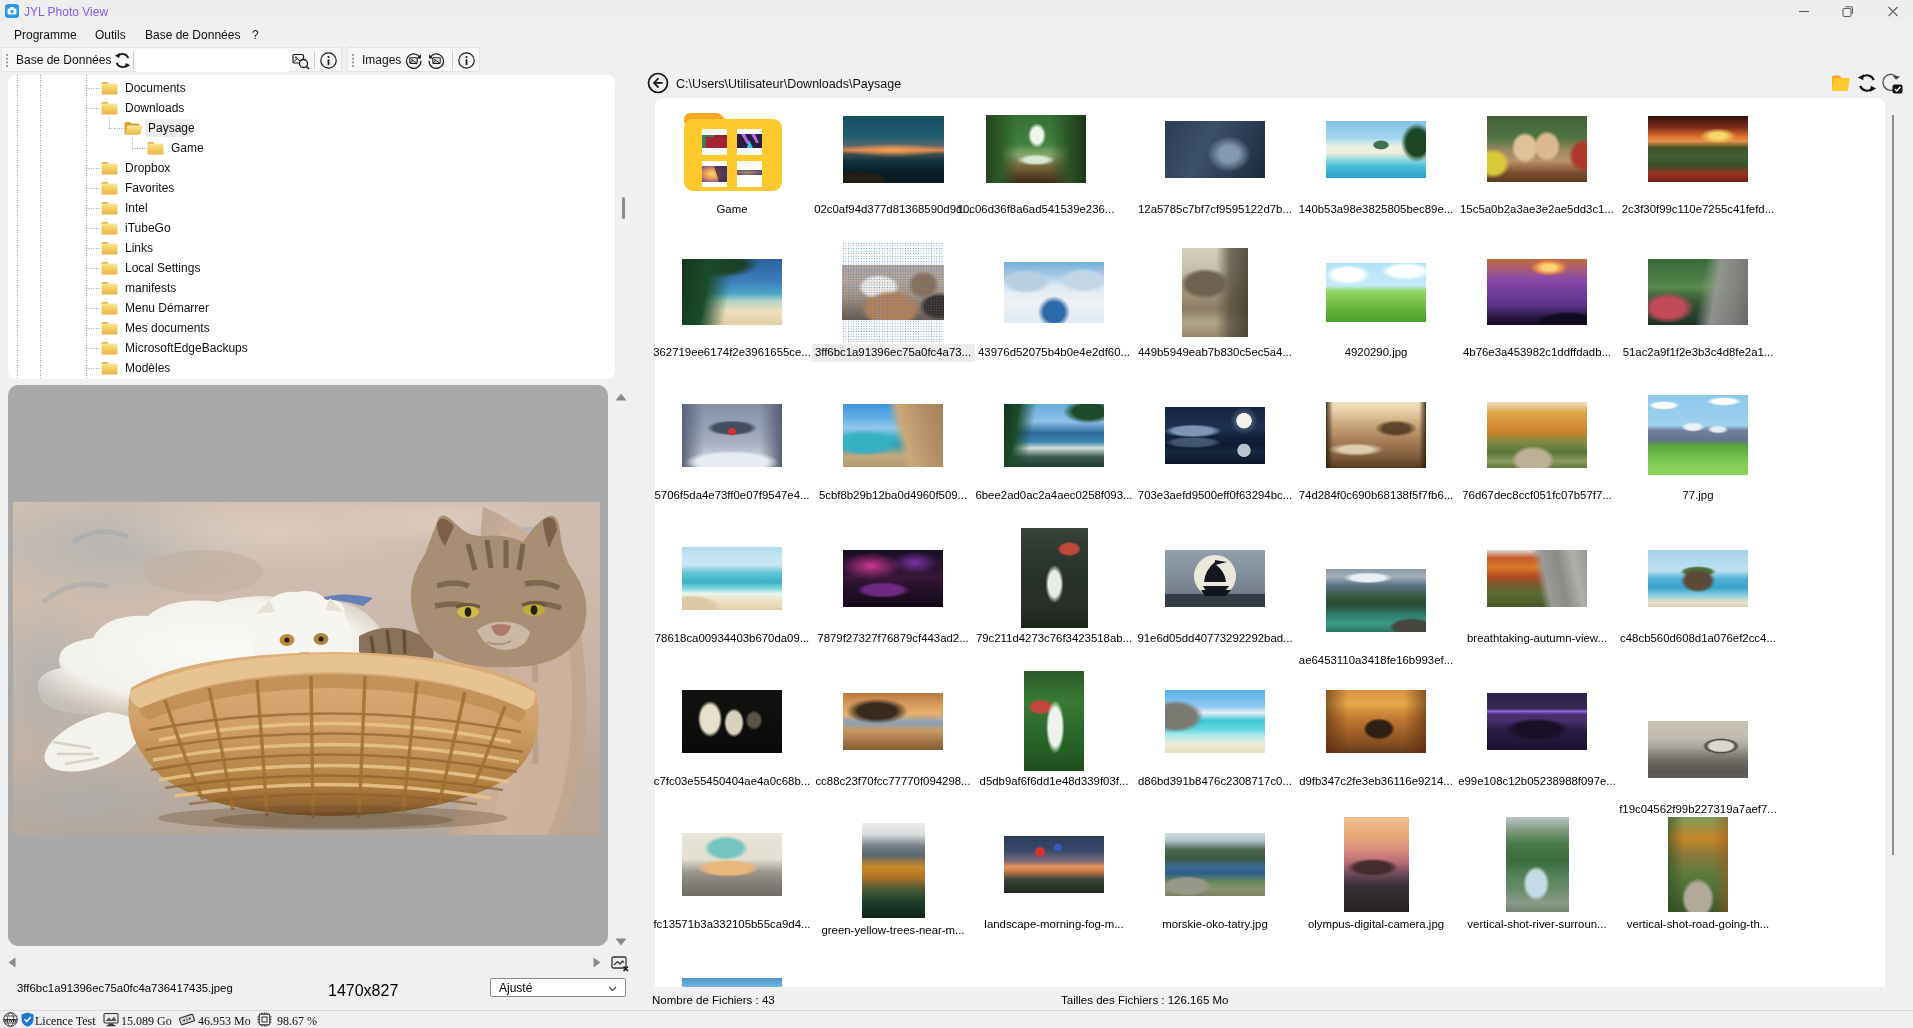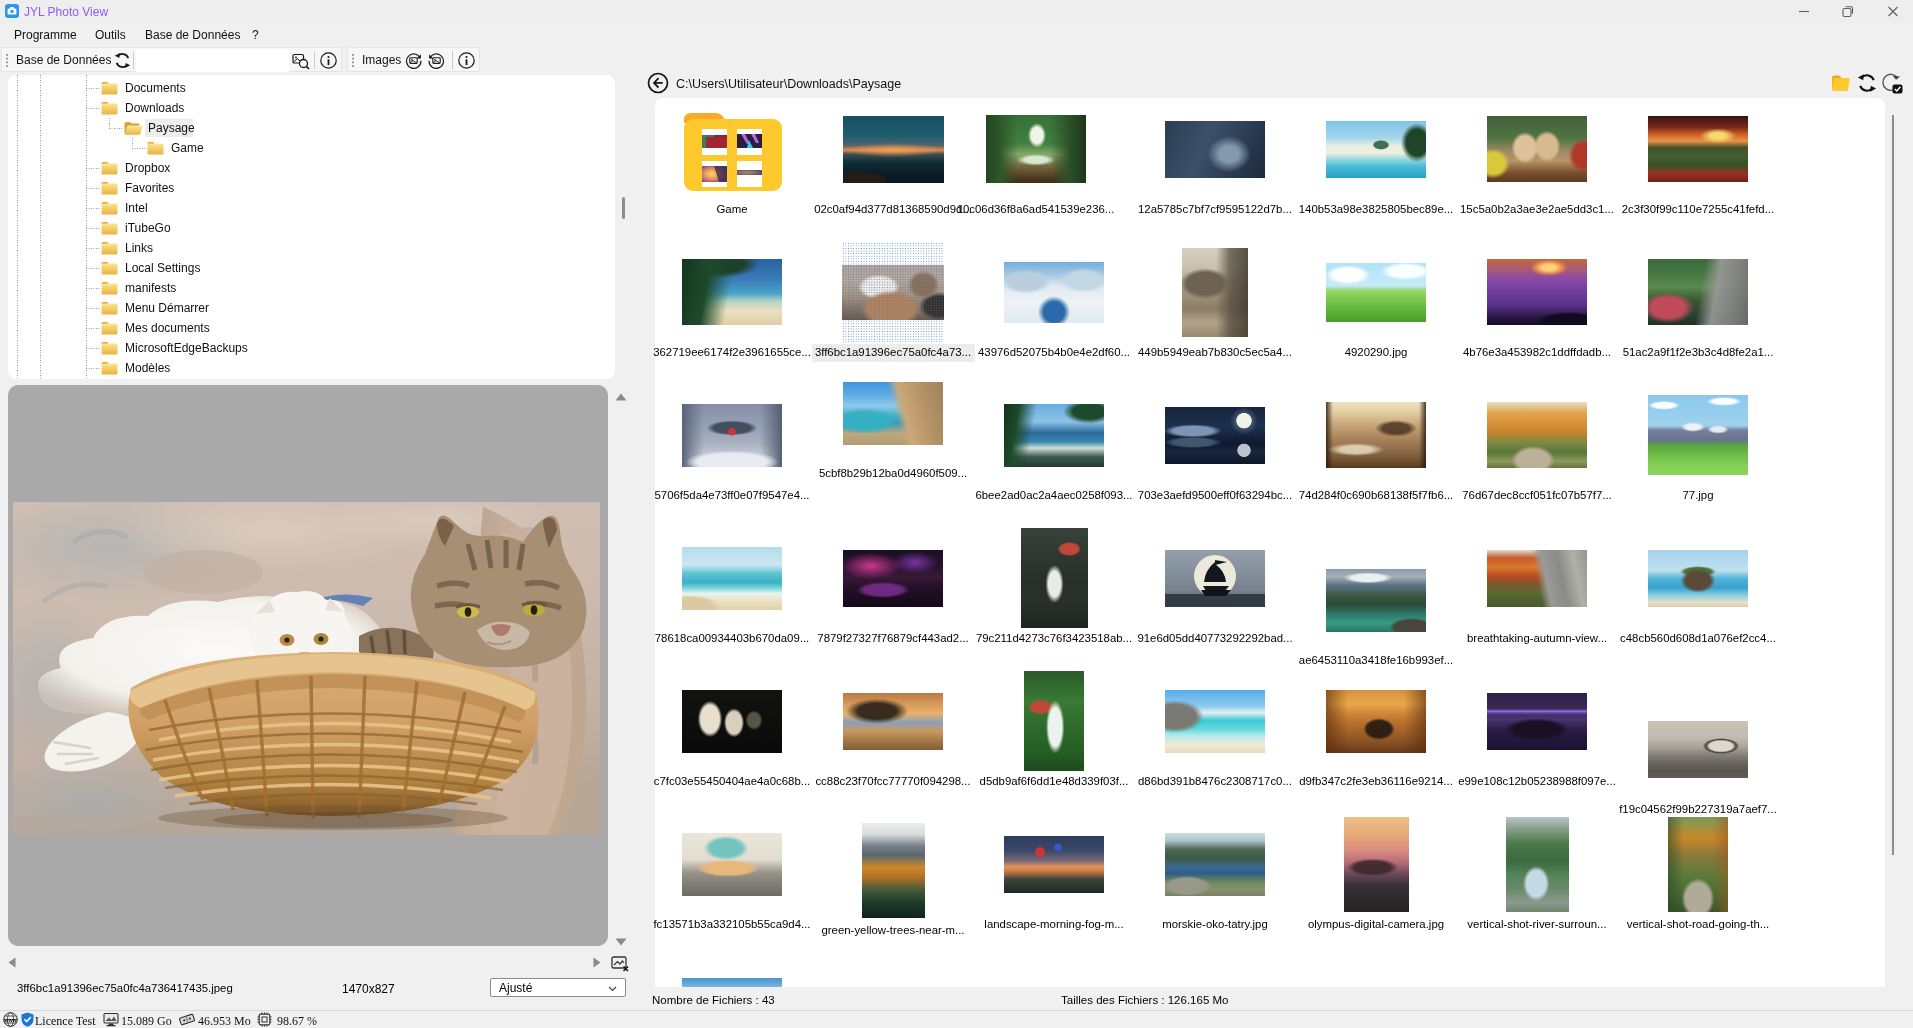--- a/index.html
+++ b/index.html
@@ -19,21 +19,21 @@
 #treepanel { position:absolute; left:8px; top:75px; width:607px; height:304px; background:#fff; border-radius:8px; overflow:hidden; }
 .vdots { position:absolute; top:0; width:1px; height:304px;
   background-image:linear-gradient(#8a8a8a 1px, transparent 1px); background-size:1px 2.5px; }
 .hdots { position:absolute; height:1px;
   background-image:linear-gradient(90deg,#8a8a8a 1px, transparent 1px); background-size:2.5px 1px; }
 .tname { position:absolute; font-size:12px; color:#111; white-space:nowrap; }
 #treesb { position:absolute; left:622px; top:197px; width:3px; height:22px; background:#8d8d8d; border-radius:2px; }
 #prevpanel { position:absolute; left:8px; top:385px; width:600px; height:561px; background:#a9a9a9; border-radius:10px; }
 #photo { position:absolute; left:13px; top:502px; width:587px; height:333px; }
 #fname { position:absolute; left:17px; top:982px; font-size:11.4px; }
-#fsize { position:absolute; left:342px; top:982px; font-size:12px; }
+#fsize { position:absolute; left:328px; top:982px; font-size:16px; }
 #fitsel { position:absolute; left:490px; top:978px; width:136px; height:19px; background:#fff; border:1px solid #8a8a8a; border-radius:2px; font-size:12px; padding:2px 0 0 8px; }
 #path { position:absolute; left:676px; top:77px; font-size:12.5px; color:#111; }
 #contentpanel { position:absolute; left:655px; top:98px; width:1230px; height:889px; background:#fff; border-radius:8px 8px 0 0; }
 #gridsb { position:absolute; left:1892px; top:115px; width:2px; height:740px; background:#8d8d8d; }
 #rstatus { position:absolute; left:649px; top:988px; width:1264px; height:22px; background:#f0f0f0; }
 #rs1 { position:absolute; left:652px; top:994px; font-size:11.5px; }
 #rs2 { position:absolute; left:1061px; top:994px; font-size:11.5px; }
 #botbar { position:absolute; left:0; top:1010px; width:1913px; height:18px; background:#f0f0f0; border-top:1px solid #d9d9d9; }
 .bbt { position:absolute; top:1014px; font-size:12px; color:#111;font-family:Liberation Serif, serif; }
 .cell { position:absolute; width:161px; height:143px; }
@@ -529,21 +529,21 @@
       <div class="th" style="width:100px;height:66px;background:linear-gradient(100deg, rgba(0,0,0,0) 52%, rgba(154,154,152,.9) 66%, rgba(130,130,128,.95) 84%, rgba(110,110,108,.9) 100%),radial-gradient(ellipse 42% 38% at 20% 74%, #c04a5a 40%, rgba(192,74,90,0) 62%),linear-gradient(#3a6a3a 0%, #4a7a44 26%, #5a8a4e 42%, #3a5a34 62%, #2a4430 82%, #1d3226 100%)"></div>
     </div>
 <div class="nm">51ac2a9f1f2e3b3c4d8fe2a1...</div>
   </div>
 <div class="cell" style="left:651.5px;top:385px">
 <div class="tbx">
       <div class="th" style="width:100px;height:63px;background:radial-gradient(circle 4px at 50% 44%, #d03038 90%, rgba(208,48,56,0) 100%),radial-gradient(ellipse 34% 16% at 50% 38%, #454e5e 55%, rgba(69,78,94,0) 75%),radial-gradient(ellipse 62% 24% at 50% 92%, #e8ecf2 55%, rgba(232,236,242,0) 75%),linear-gradient(90deg, #5a6478 0%, rgba(90,100,120,0) 22%, rgba(90,100,120,0) 78%, #555f73 100%),linear-gradient(#8590a8 0%, #98a2b6 38%, #a8b0c0 62%, #c8cedb 85%, #d4d9e4 100%)"></div>
     </div>
 <div class="nm">5706f5da4e73ff0e07f9547e4...</div>
   </div>
-<div class="cell" style="left:812.5px;top:363px">
+<div class="cell" style="left:812.5px;top:385px">
 <div class="tbx">
       <div class="th" style="width:100px;height:63px;background:linear-gradient(75deg, rgba(0,0,0,0) 52%, #caa878 60%, #b8966a 76%, #a2805a 100%),radial-gradient(ellipse 52% 32% at 22% 62%, #35b0c4 40%, rgba(53,176,196,0) 65%),linear-gradient(#3e96dc 0%, #62aee6 22%, #90c8ec 38%, #49b2c8 52%, #2f9cb8 64%, #c0a87e 82%, #b09b70 100%)"></div>
     </div>
 <div class="nm">5cbf8b29b12ba0d4960f509...</div>
   </div>
 <div class="cell" style="left:973.5px;top:385px">
 <div class="tbx">
       <div class="th" style="width:100px;height:63px;background:linear-gradient(100deg, #14331c 0%, #1d4a2a 14%, rgba(29,74,42,0) 30%),radial-gradient(ellipse 40% 30% at 85% 12%, #1d4a2a 40%, rgba(29,74,42,0) 65%),linear-gradient(#68aede 0%, #8cc2e8 28%, #2a6a9a 46%, #3a86ae 60%, #cfdfd8 70%, #3a5a50 84%, #243a32 100%)"></div>
     </div>
 <div class="nm">6bee2ad0ac2a4aec0258f093...</div>

